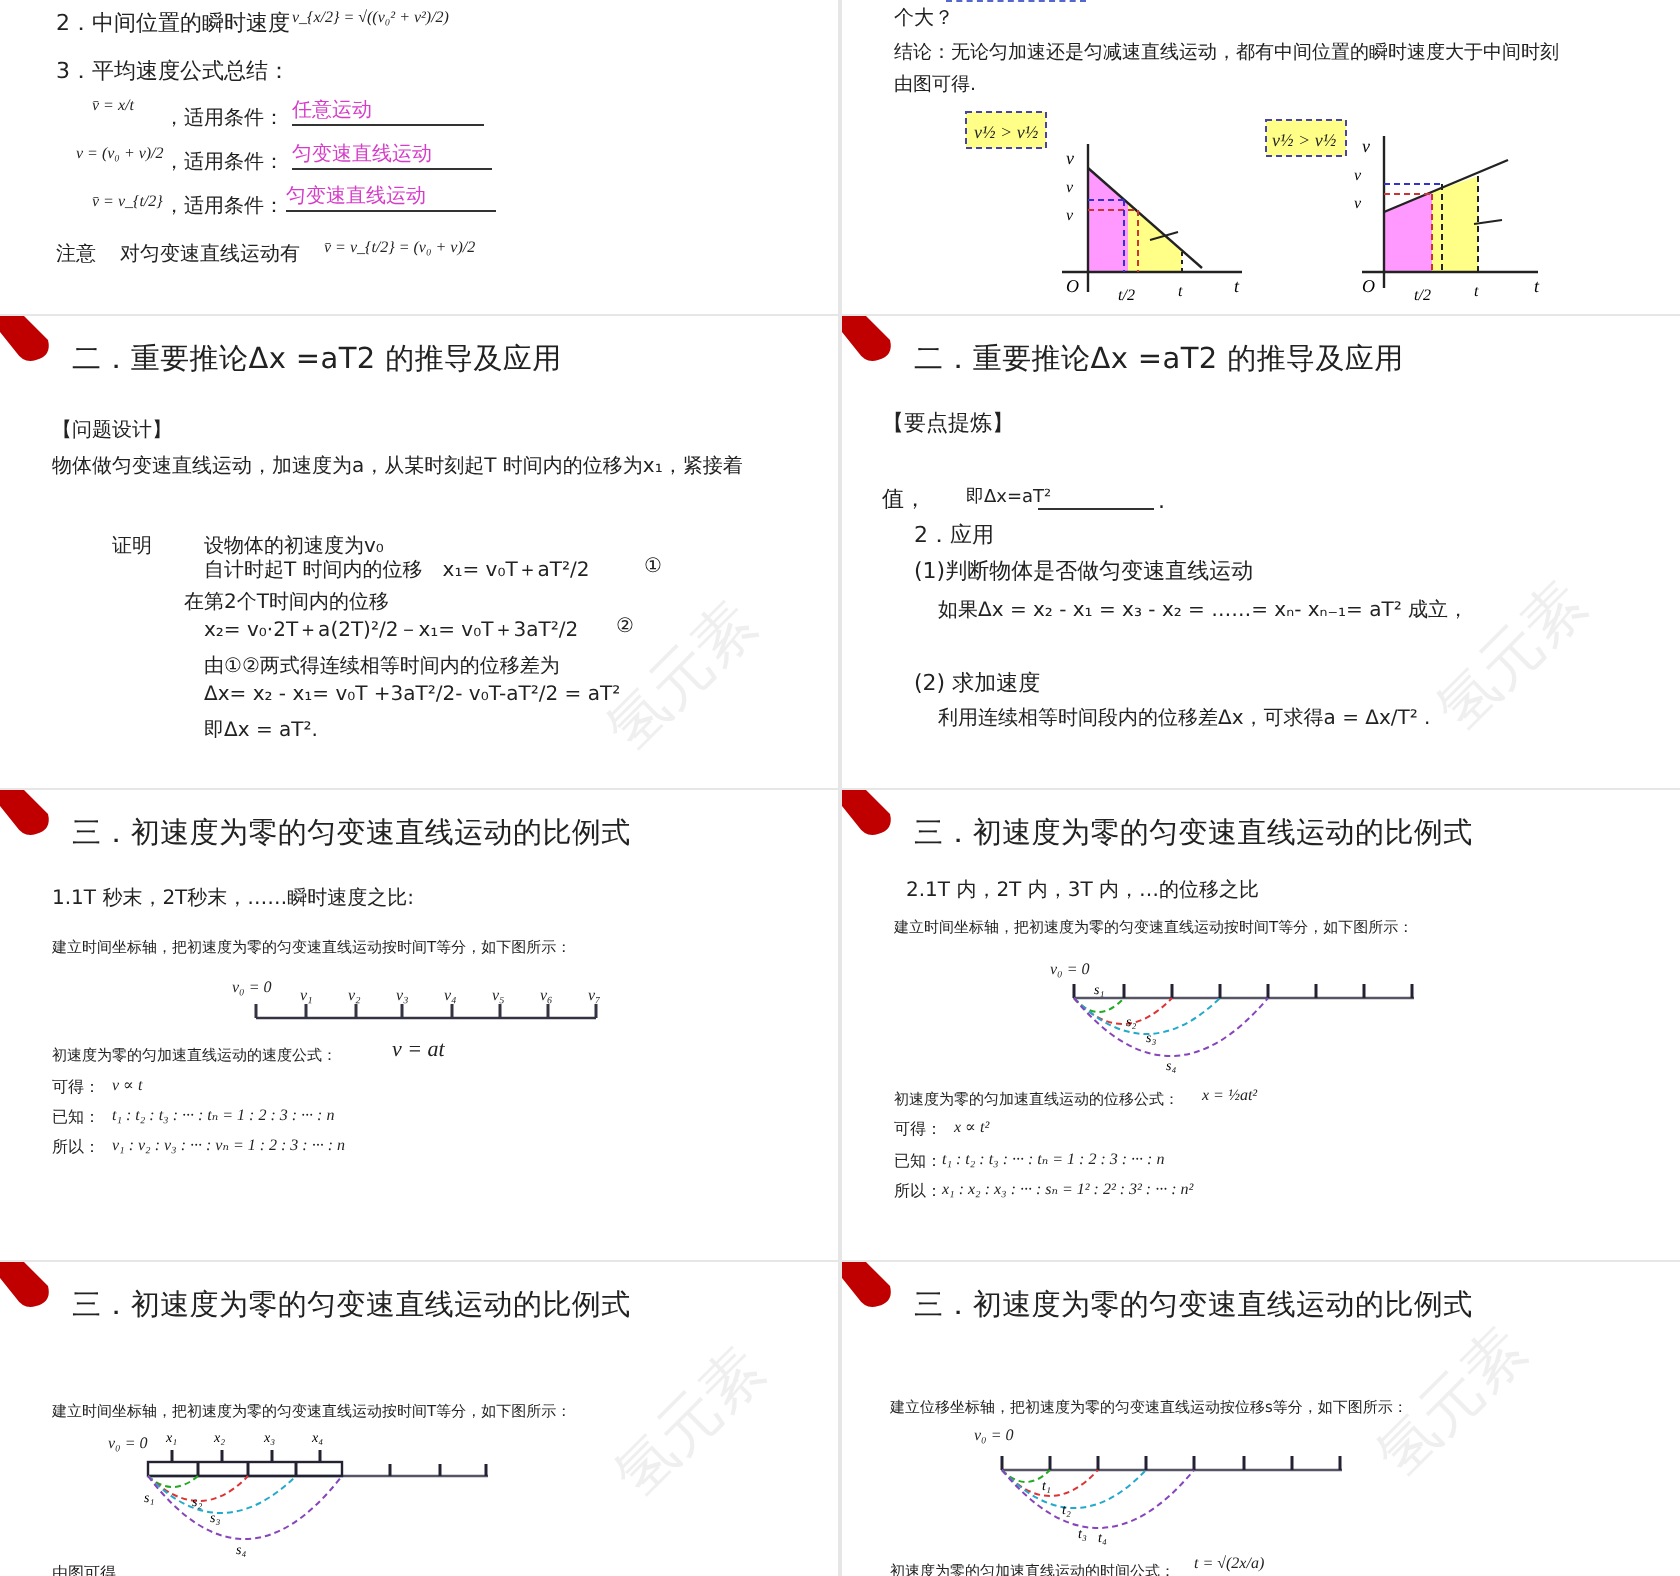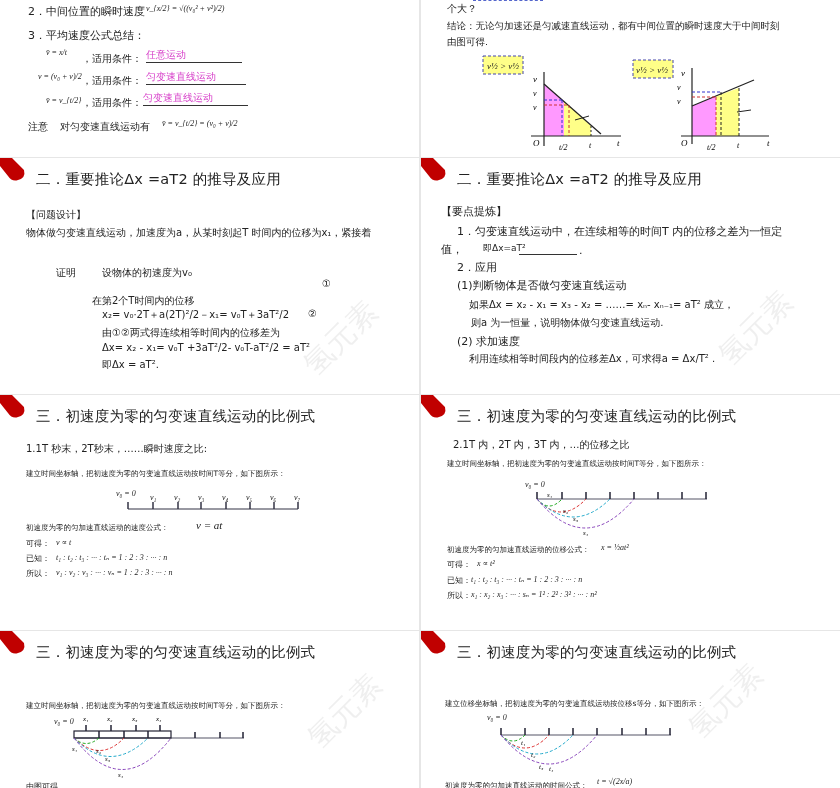--- a/index.html
+++ b/index.html
@@ -110,47 +110,46 @@
     <div class="tab2">
         <svg width="26" height="24">
           <path d="M0,0 L12,0 L24,12 Q26,20 18,22 Q12,24 8,18 L0,8 Z" fill="#c00000"></path>
         </svg>
       </div>
     <div class="stitle">二．重要推论Δx =aT2 的推导及应用</div>
     <div class="t" style="left:26px;top:50px;">【问题设计】</div>
     <div class="t" style="left:26px;top:68px;">物体做匀变速直线运动，加速度为a，从某时刻起T 时间内的位移为x₁，紧接着</div>
     <div class="t" style="left:56px;top:108px;">证明</div>
     <div class="t" style="left:102px;top:108px;">设物体的初速度为v₀</div>
+    <div class="t" style="left:102px;top:120px;">自计时起T 时间内的位移　x₁= v₀T＋aT²/2</div>
     <div class="t" style="left:322px;top:120px;">①</div>
     <div class="t" style="left:92px;top:136px;">在第2个T时间内的位移</div>
     <div class="t" style="left:102px;top:150px;">x₂= v₀·2T＋a(2T)²/2－x₁= v₀T＋3aT²/2</div>
     <div class="t" style="left:308px;top:150px;">②</div>
     <div class="t" style="left:102px;top:168px;">由①②两式得连续相等时间内的位移差为</div>
     <div class="t" style="left:102px;top:184px;">Δx= x₂ - x₁= v₀T +3aT²/2- v₀T-aT²/2 = aT²</div>
     <div class="t" style="left:102px;top:200px;">即Δx = aT².</div>
     <div class="wm" style="left:296px;top:160px;">氢元素</div>
   </div>
 
   <div class="slide s4">
     <div class="tab2">
         <svg width="26" height="24">
           <path d="M0,0 L12,0 L24,12 Q26,20 18,22 Q12,24 8,18 L0,8 Z" fill="#c00000"></path>
         </svg>
       </div>
     <div class="stitle">二．重要推论Δx =aT2 的推导及应用</div>
     <div class="t md" style="left:20px;top:46px;">【要点提炼】</div>
-    <div class="t md" style="left:36px;top:66px;">1．匀变速直线运动中，在连续相等的时间T 内的位移之差为一恒定</div>
     <div class="t md" style="left:20px;top:84px;">值，</div>
     <div class="t md" style="left:62px;top:84px;font-size:9px;">即Δx=aT²</div>
     <div style="position:absolute;left:98px;top:96px;width:58px;border-bottom:1px solid #333;"></div>
     <div class="t md" style="left:158px;top:86px;">.</div>
     <div class="t md" style="left:36px;top:102px;">2．应用</div>
     <div class="t md" style="left:36px;top:120px;">(1)判断物体是否做匀变速直线运动</div>
     <div class="t" style="left:48px;top:140px;">如果Δx = x₂ - x₁ = x₃ - x₂ = ……= xₙ- xₙ₋₁= aT² 成立，</div>
-    <div class="t" style="left:50px;top:158px;">则a 为一恒量，说明物体做匀变速直线运动.</div>
     <div class="t md" style="left:36px;top:176px;">(2) 求加速度</div>
     <div class="t" style="left:48px;top:194px;">利用连续相等时间段内的位移差Δx，可求得a = Δx/T² .</div>
     <div class="wm" style="left:290px;top:150px;">氢元素</div>
   </div>
 
   <div class="slide s5">
     <div class="tab2">
         <svg width="26" height="24">
           <path d="M0,0 L12,0 L24,12 Q26,20 18,22 Q12,24 8,18 L0,8 Z" fill="#c00000"></path>
         </svg>

